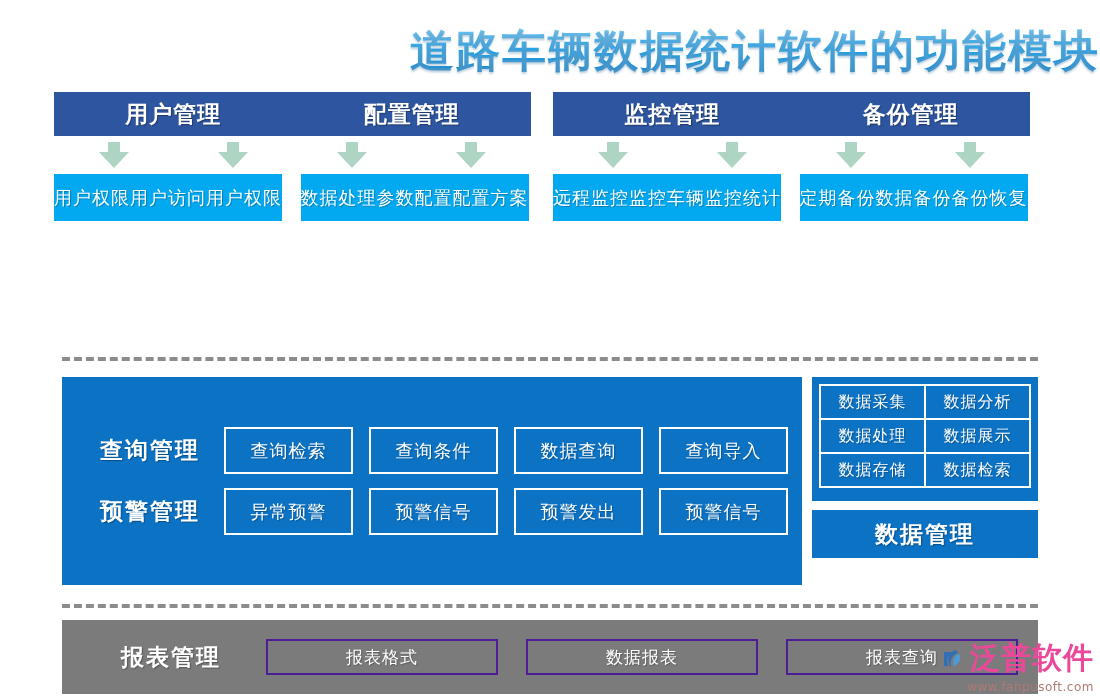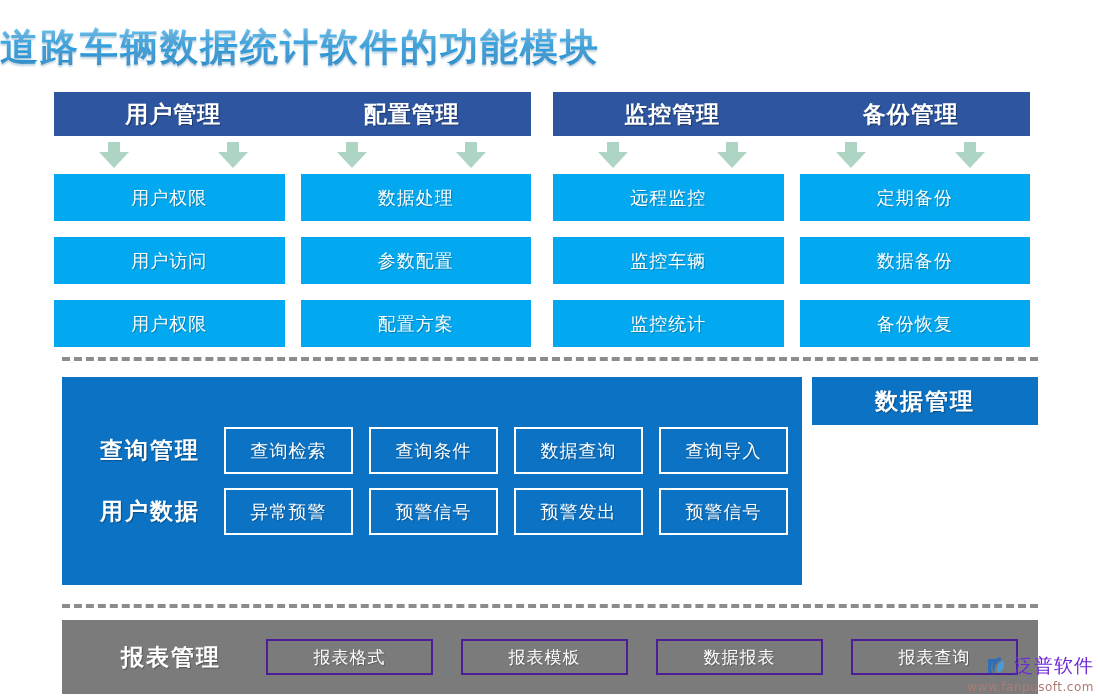--- a/index.html
+++ b/index.html
@@ -19,22 +19,22 @@
     height: 700px;
     box-sizing: border-box;
   }
 
   
   .title {
     position: absolute;
     top: 22px;
     left: 0;
     width: 1100px;
-    text-align: left;
-    font-size: 38px;
+    text-align: right;
+    font-size: 44px;
     font-weight: bold;
     letter-spacing: 2px;
     color: #2e9fe0;
     background: linear-gradient(180deg, #8ed0f2 0%, #23a3e8 45%, #1b7fc4 100%);
     -webkit-background-clip: text;
     background-clip: text;
     -webkit-text-fill-color: transparent;
     text-shadow: 0 2px 2px rgba(120,160,190,0.45);
     font-family: "DejaVu Sans", sans-serif;
   }
@@ -85,22 +85,22 @@
     height: 26px;
     display: block;
   }
   .cols {
     display: flex;
     gap: 16px;
   }
   .col {
     flex: 1 1 0;
     display: flex;
-    flex-direction: column;
-    gap: 16px;
+    flex-direction: row;
+    gap: 0;
   }
   .cell {
     background: #03a9f0;
     height: 47px;
     display: flex;
     align-items: center;
     justify-content: center;
     color: #ffffff;
     font-size: 18px;
     letter-spacing: 1px;
@@ -269,23 +269,23 @@
     flex-direction: column;
     align-items: flex-end;
   }
   .logo-top {
     display: flex;
     align-items: center;
     gap: 2px;
   }
   .logo-mark { width: 26px; height: 26px; display: block; }
   .logo-name {
-    font-size: 19px;
-    font-weight: normal;
-    color: #6d28d9;
+    font-size: 30px;
+    font-weight: bold;
+    color: #ec4899;
     letter-spacing: 1px;
     font-family: "DejaVu Sans", sans-serif;
   }
   .logo-url {
     font-size: 12px;
     color: #b07a74;
     letter-spacing: 0.5px;
     margin-top: 1px;
     font-family: "DejaVu Sans", sans-serif;
   }
@@ -391,43 +391,52 @@
       <div class="q-row">
         <div class="q-label">查询管理</div>
         <div class="q-items">
           <div class="q-box">查询检索</div>
           <div class="q-box">查询条件</div>
           <div class="q-box">数据查询</div>
           <div class="q-box">查询导入</div>
         </div>
       </div>
       <div class="q-row">
-        <div class="q-label">用户数据</div>
+        <div class="q-label">预警管理</div>
         <div class="q-items">
           <div class="q-box">异常预警</div>
           <div class="q-box">预警信号</div>
           <div class="q-box">预警发出</div>
           <div class="q-box">预警信号</div>
         </div>
       </div>
     </div>
 
     <div class="data-panel">
+      <div class="data-grid-wrap">
+        <div class="data-grid">
+          <div class="d-box">数据采集</div>
+          <div class="d-box">数据分析</div>
+          <div class="d-box">数据处理</div>
+          <div class="d-box">数据展示</div>
+          <div class="d-box">数据存储</div>
+          <div class="d-box">数据检索</div>
+        </div>
+      </div>
       <div class="data-title">数据管理</div>
     </div>
 
   </div>
 
   <div class="dash dash-2"></div>
 
   <div class="bottom">
     <div class="b-label">报表管理</div>
     <div class="b-items">
       <div class="b-box">报表格式</div>
-      <div class="b-box">报表模板</div>
       <div class="b-box">数据报表</div>
       <div class="b-box">报表查询</div>
     </div>
   </div>
 
   <div class="logo">
     <div class="logo-top">
       <svg class="logo-mark" viewBox="0 0 26 26">
         <path d="M2 20 L2 6 L12 6 C6 8 4 14 6 20 Z" fill="#2f6fb5"></path>
         <path d="M14 4 C6 6 4 16 9 22 C7 14 11 8 16 7 Z" fill="#2f6fb5"></path>

